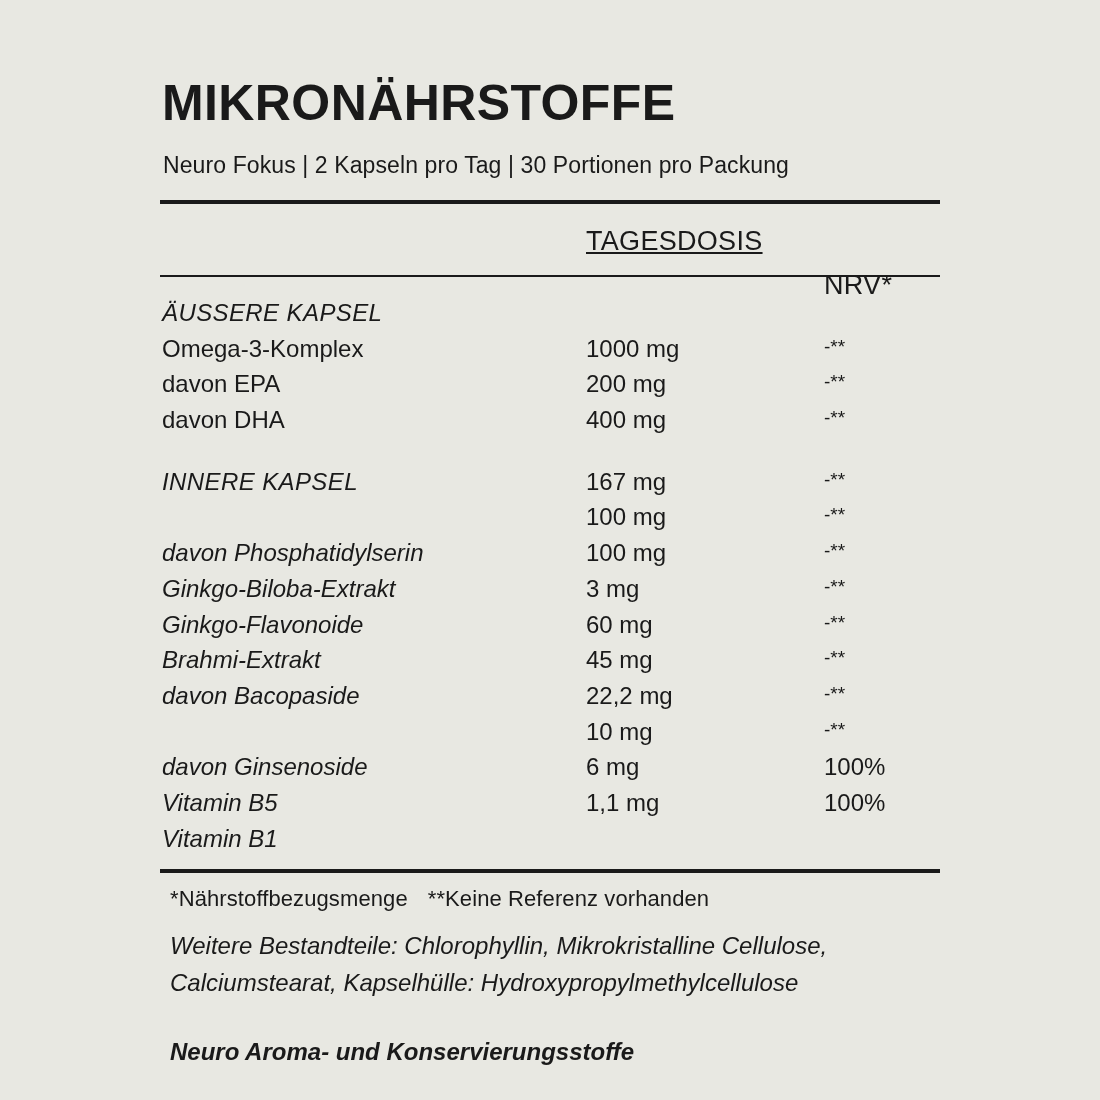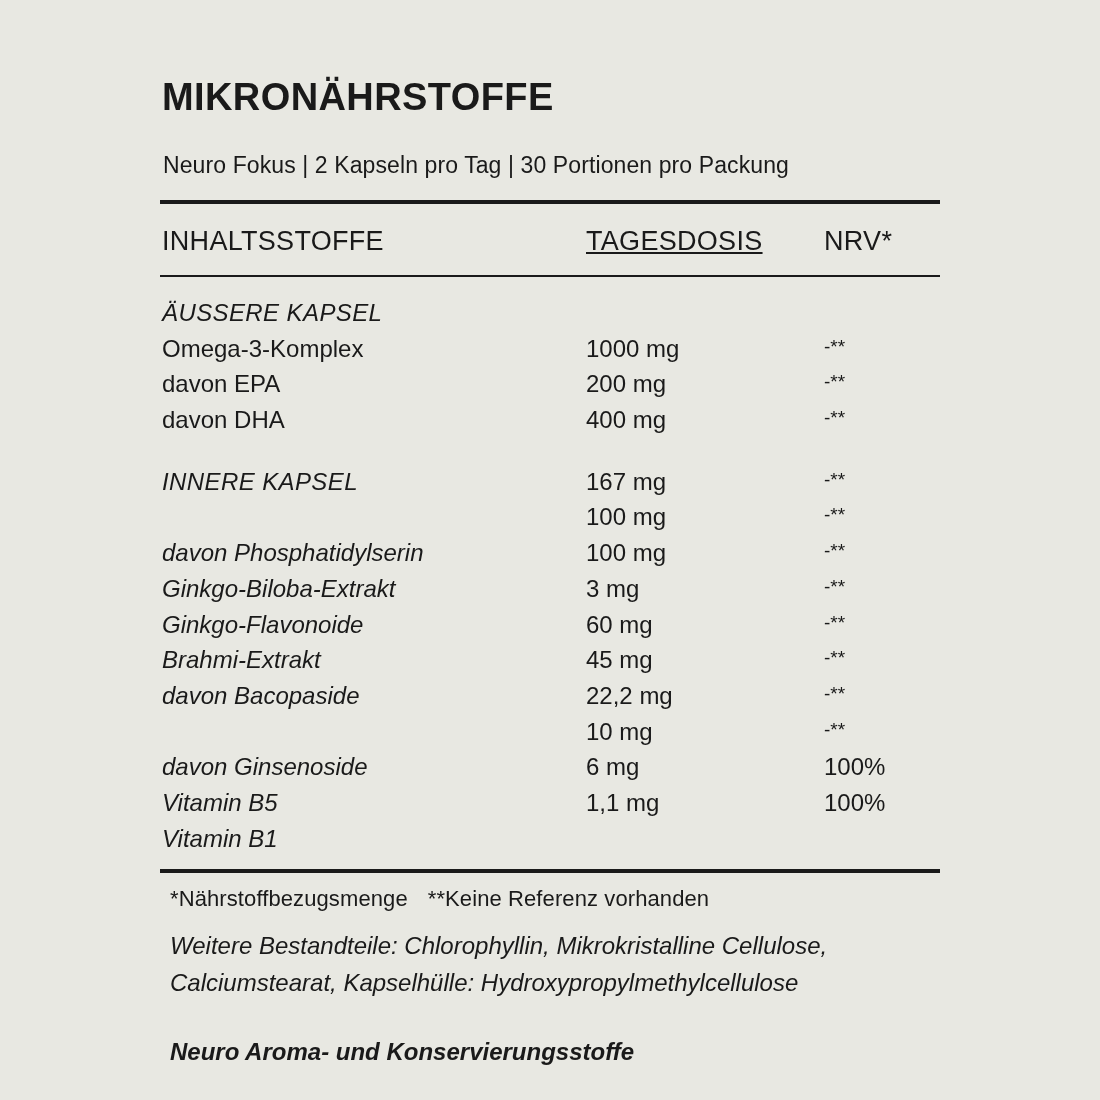--- a/index.html
+++ b/index.html
@@ -18,21 +18,21 @@
     position: absolute;
     left: 162px;
     top: 0;
     width: 778px;
     height: 1100px;
   }
   .title {
     position: absolute;
     left: 0;
     top: 78px;
-    font-size: 38px;
+    font-size: 50px;
     font-weight: bold;
     letter-spacing: 0.4px;
     line-height: 1;
   }
   .subtitle {
     position: absolute;
     left: 1px;
     top: 152px;
     font-size: 23px;
     font-weight: 400;
@@ -58,21 +58,21 @@
   }
   .head-cell {
     position: absolute;
     font-size: 27px;
     letter-spacing: 0.3px;
     line-height: 1;
     white-space: nowrap;
   }
   .col-name  { left: 0; }
   .col-dose  { left: 424px; text-decoration: underline; }
-  .col-nrv   { left: 662px; }
+  .col-nrv   { left: 662px; margin-top: 44px; }
 
   .rows {
     position: absolute;
     left: 0;
     top: 298px;
     width: 778px;
   }
   .row {
     position: relative;
     height: 35.7px;
@@ -136,21 +136,20 @@
 <body>
 
 <div class="panel">
 
   <div class="title">MIKRONÄHRSTOFFE</div>
   <div class="subtitle">Neuro Fokus  |  2 Kapseln pro Tag  |  30 Portionen pro Packung</div>
 
   <div class="rule rule-top"></div>
 
   <div class="head-row">
-    <div class="head-cell col-name">INHALTSSTOFFE</div>
     <div class="head-cell col-dose">TAGESDOSIS</div>
     <div class="head-cell col-nrv">NRV*</div>
   </div>
 
   <div class="rule rule-head"></div>
 
   <div class="rows" id="rows">
       <div class="row section">
         <span class="c-name">ÄUSSERE KAPSEL</span>
         <span class="c-dose"></span>

